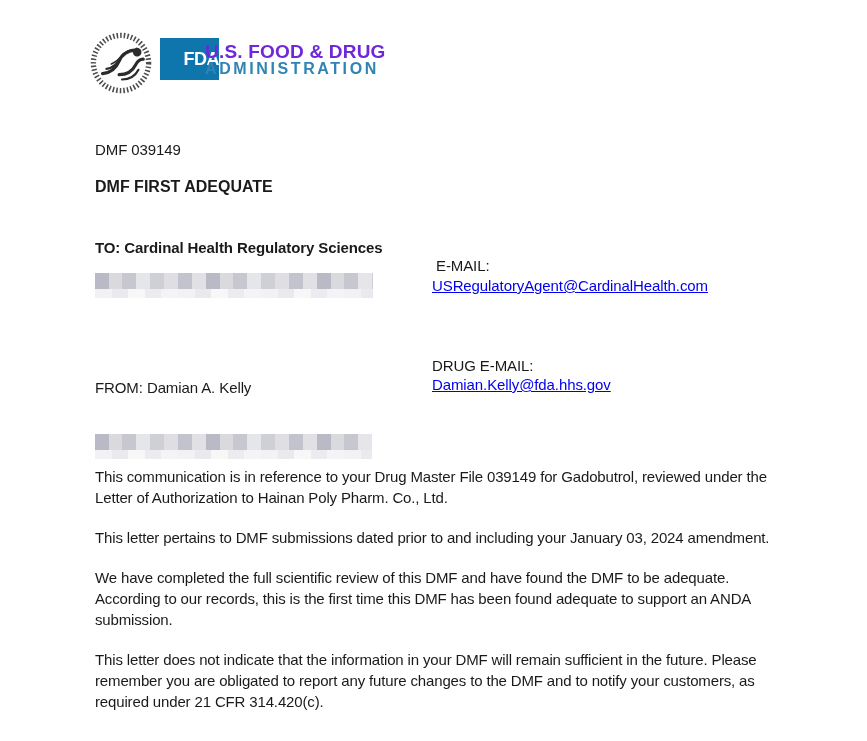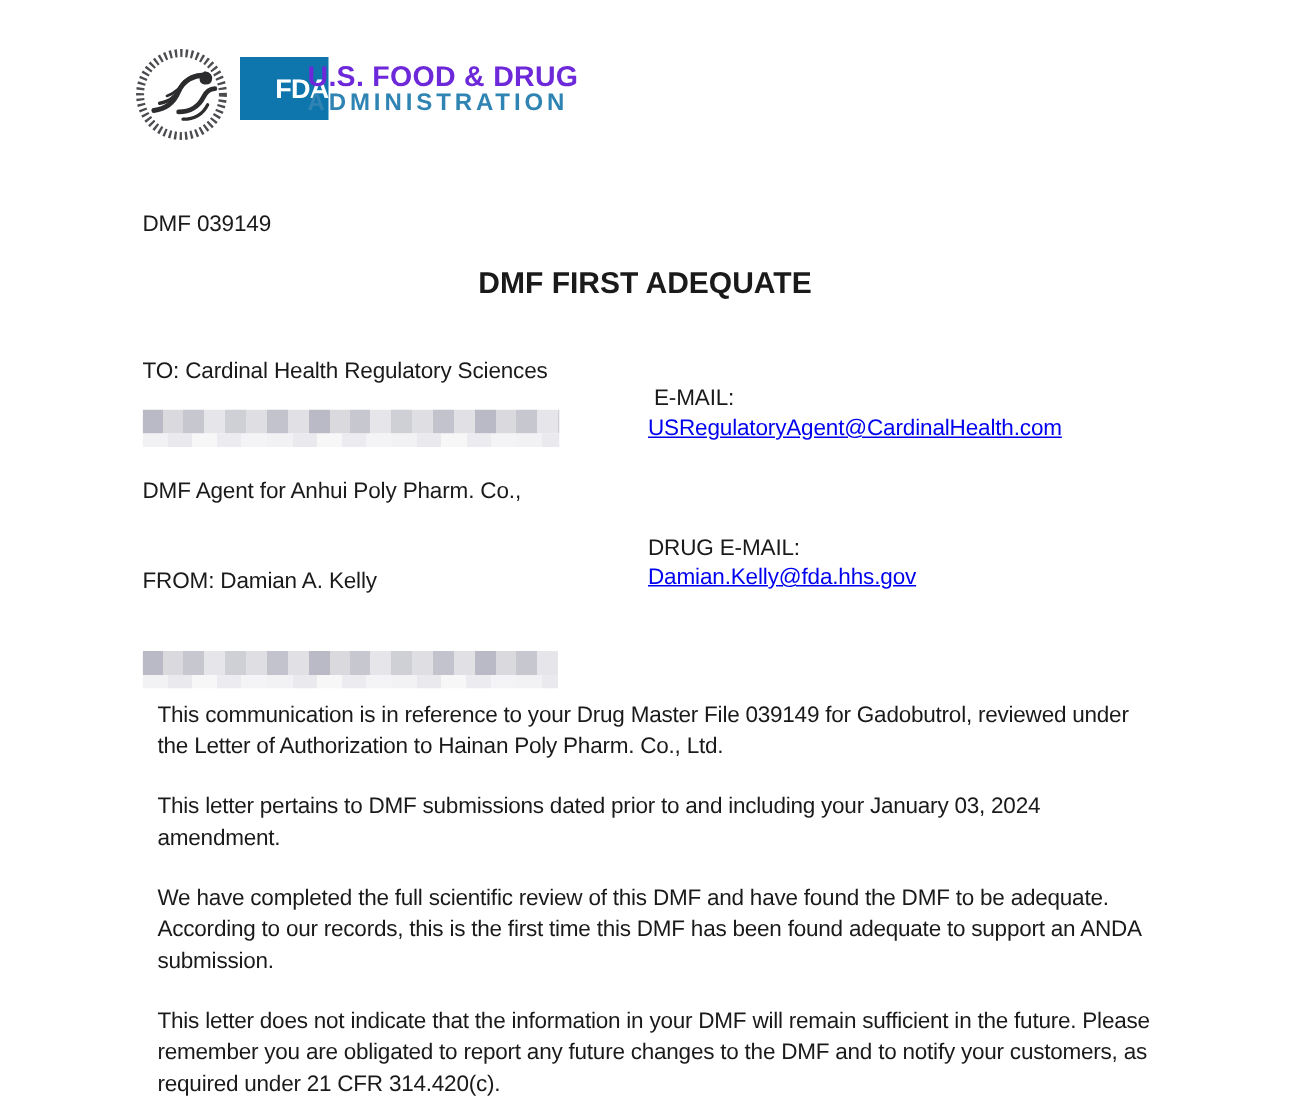--- a/index.html
+++ b/index.html
@@ -35,23 +35,23 @@
   .fda-wordmark .l2 {
     color: #2f84b3; font-weight: 700; font-size: 16px;
     letter-spacing: 2.6px; line-height: 12px; margin-top: 1px; white-space: nowrap;
   }
 
   
   .txt { font-size: 15px; line-height: 21px; letter-spacing: -0.1px; }
   .dmf-number { left: 95px; top: 139px; }
   .banner {
     left: 95px; top: 178px; width: 670px;
-    text-align: center; font-weight: 700; font-size: 20px; letter-spacing: 0;
+    text-align: left; font-weight: 700; font-size: 16px; letter-spacing: 0;
   }
-  .to-line   { left: 95px;  top: 237px; white-space: nowrap; }
+  .to-line   { left: 95px;  top: 237px; white-space: nowrap; font-weight: bold; }
   .agent-block { left: 95px; top: 317px; }
   .agent-block span { display: block; }
   .from-line { left: 95px;  top: 377px; white-space: nowrap; }
 
   .email-label { left: 436px; top: 255px; }
   .email-link  { left: 432px; top: 275px; }
   .rbpm-label  { left: 432px; top: 355px; }
   .rbpm-link   { left: 432px; top: 374px; }
   a.mail {
     color: #0000ee;
@@ -73,21 +73,21 @@
     background: repeating-linear-gradient(90deg,
       #f2f2f4 0 17px, #e9e9ee 17px 33px, #f7f7f8 33px 50px,
       #ececf0 50px 66px, #f4f4f6 66px 83px);
   }
   .redaction-1 { left: 95px; top: 273px; width: 278px; }
   .redaction-2 { left: 95px; top: 434px; width: 277px; }
 
   
   .body-copy { left: 95px; top: 466px; width: 680px; }
   .body-copy p {
-    margin: 0 0 19px 10px;
+    margin: 0 0 19px 0;
     font-size: 15px; line-height: 21px; letter-spacing: -0.15px;
   }
   .u { }
 </style>
 </head>
 <body>
 
 <svg id="hhs-seal" class="abs" viewBox="0 0 64 64" aria-hidden="true">
   <circle cx="32" cy="32" r="28.5" fill="none" stroke="#4b4b50" stroke-width="5.5" stroke-dasharray="1.6 2.1"></circle>
   <circle cx="32" cy="32" r="24" fill="#ffffff" stroke="none"></circle>
@@ -114,21 +114,20 @@
 <div class="abs banner">DMF FIRST ADEQUATE</div>
 
 <div class="abs txt to-line">TO: Cardinal Health Regulatory Sciences</div>
 
 <div class="abs redacted redaction-1">
   <div class="r1"></div>
     <div class="r2"></div>
 </div>
 
 <div class="abs txt agent-block">
-  <span>DMF Agent for Anhui Poly Pharm. Co.,</span>
 </div>
 
 <div class="abs txt from-line">FROM: Damian A. Kelly</div>
 
 <div class="abs redacted redaction-2">
   <div class="r1"></div>
     <div class="r2"></div>
 </div>
 
 <div class="abs txt email-label">E-MAIL:</div>

